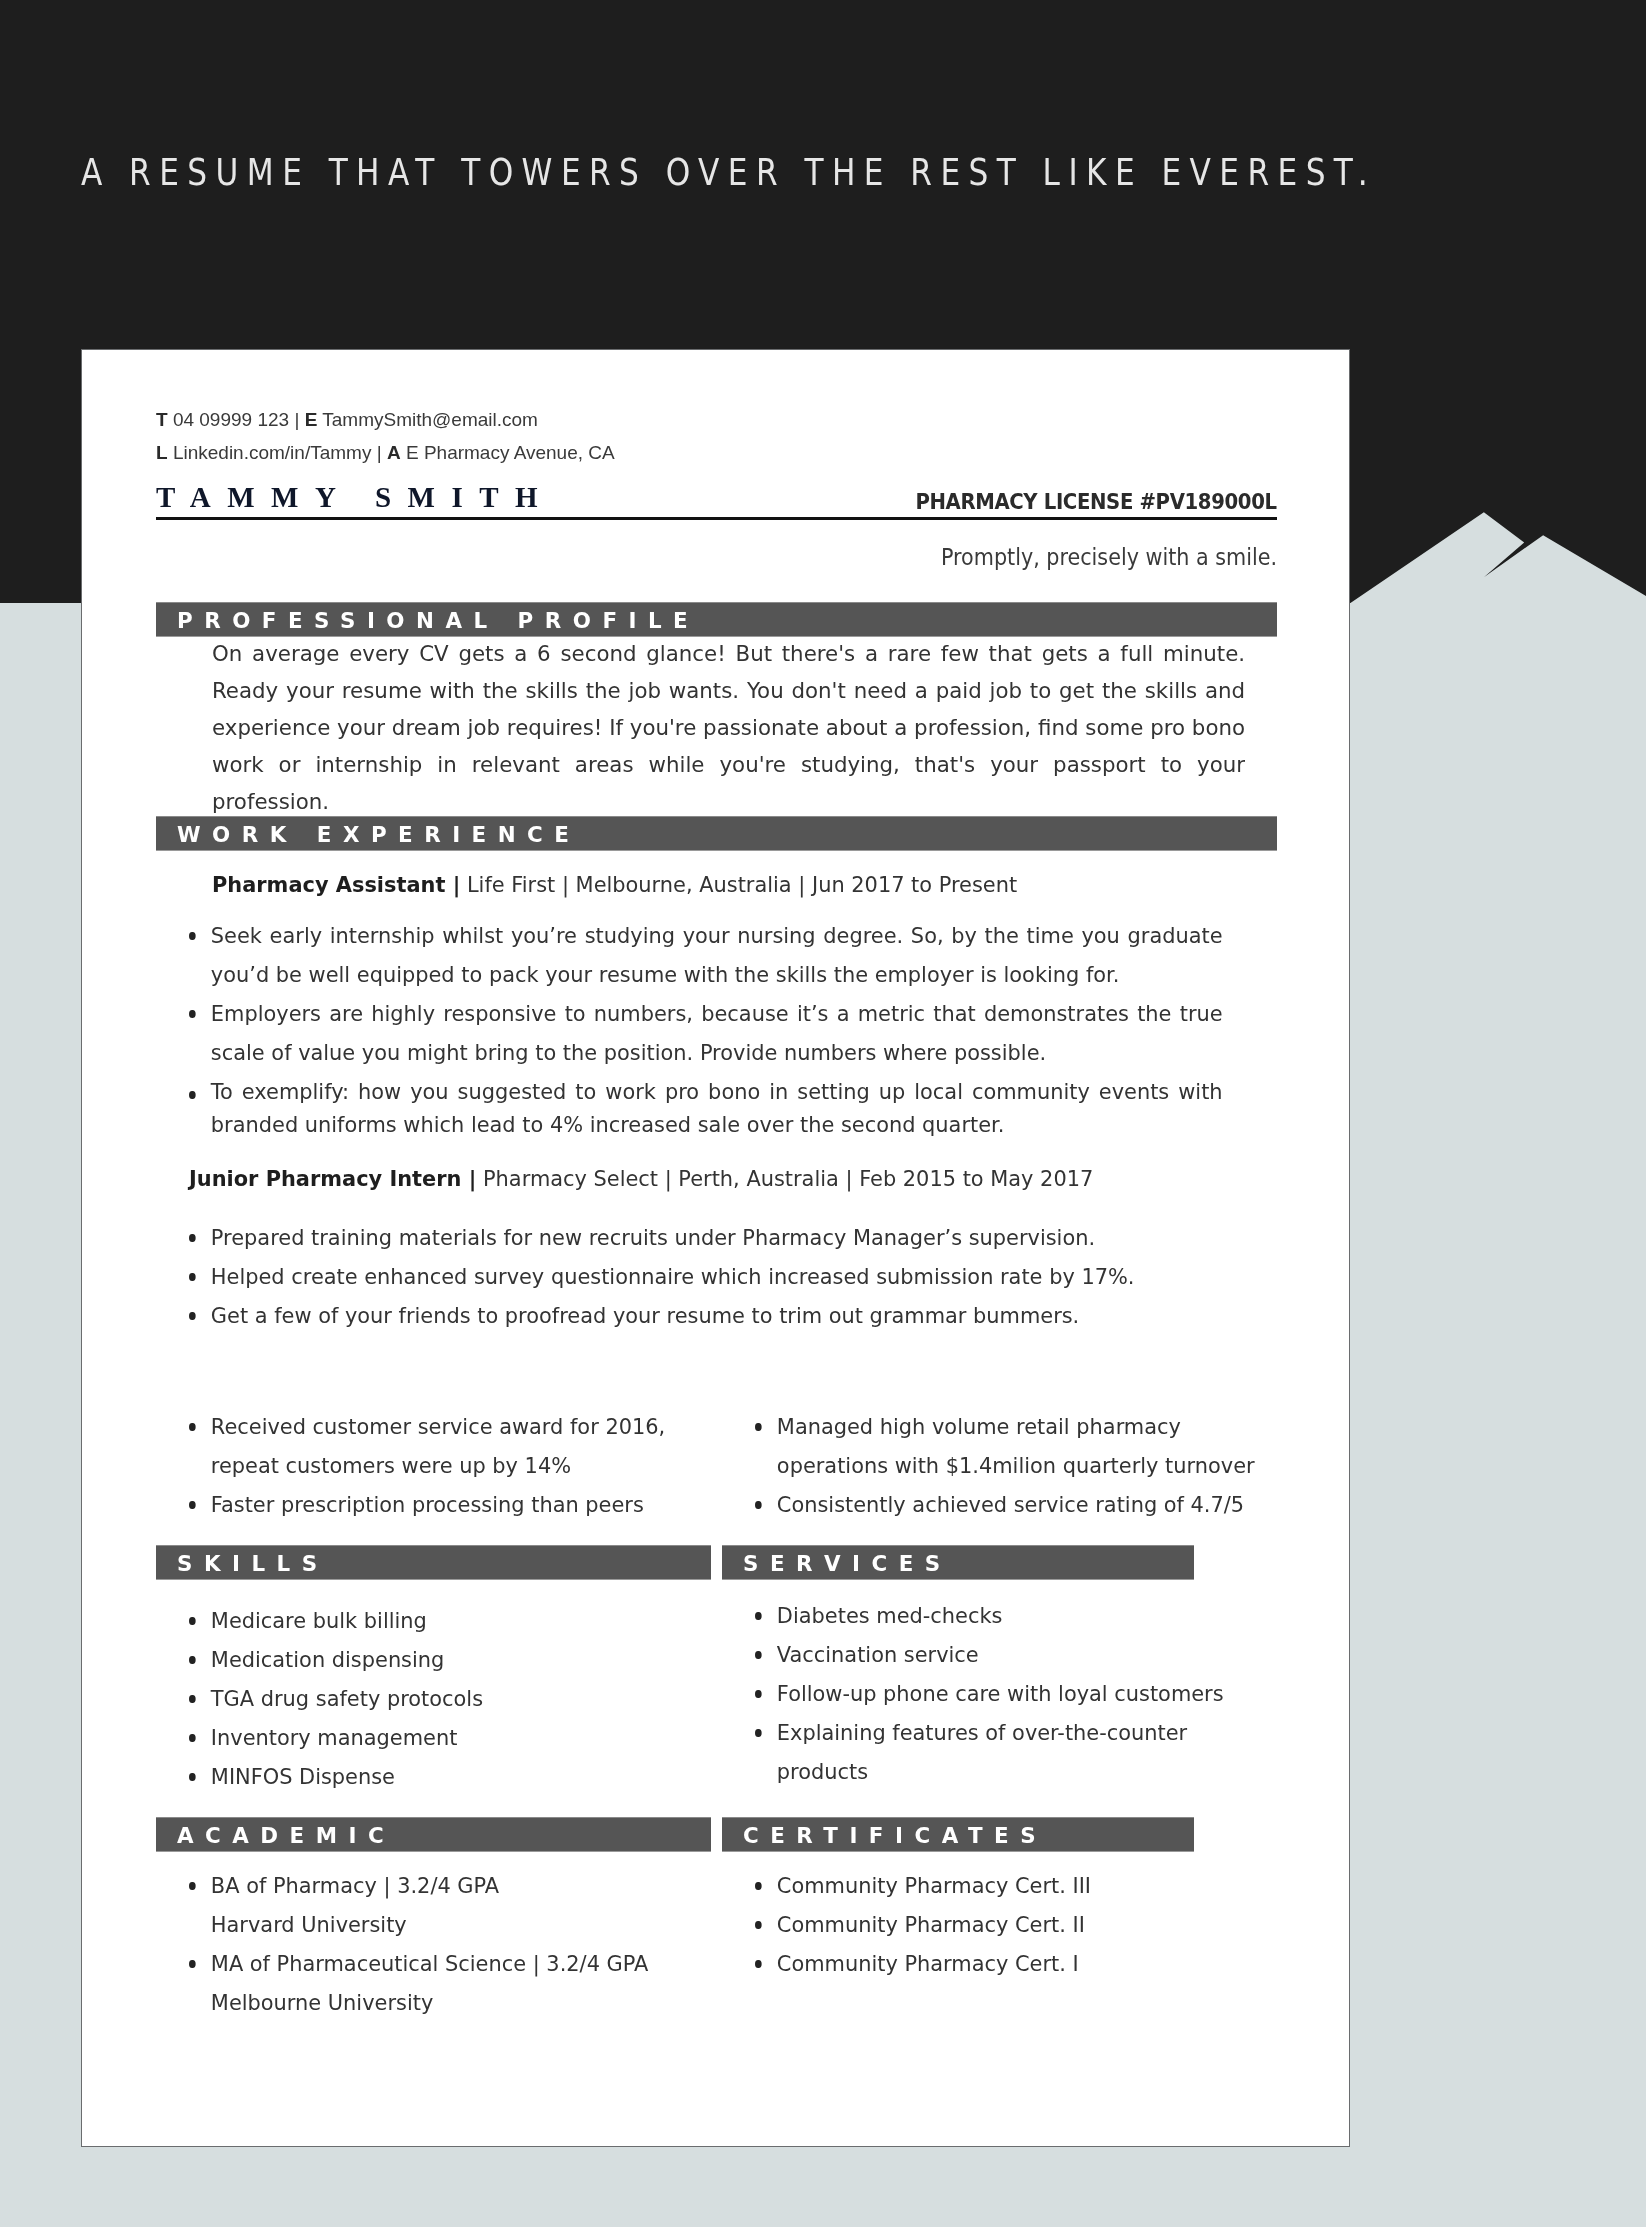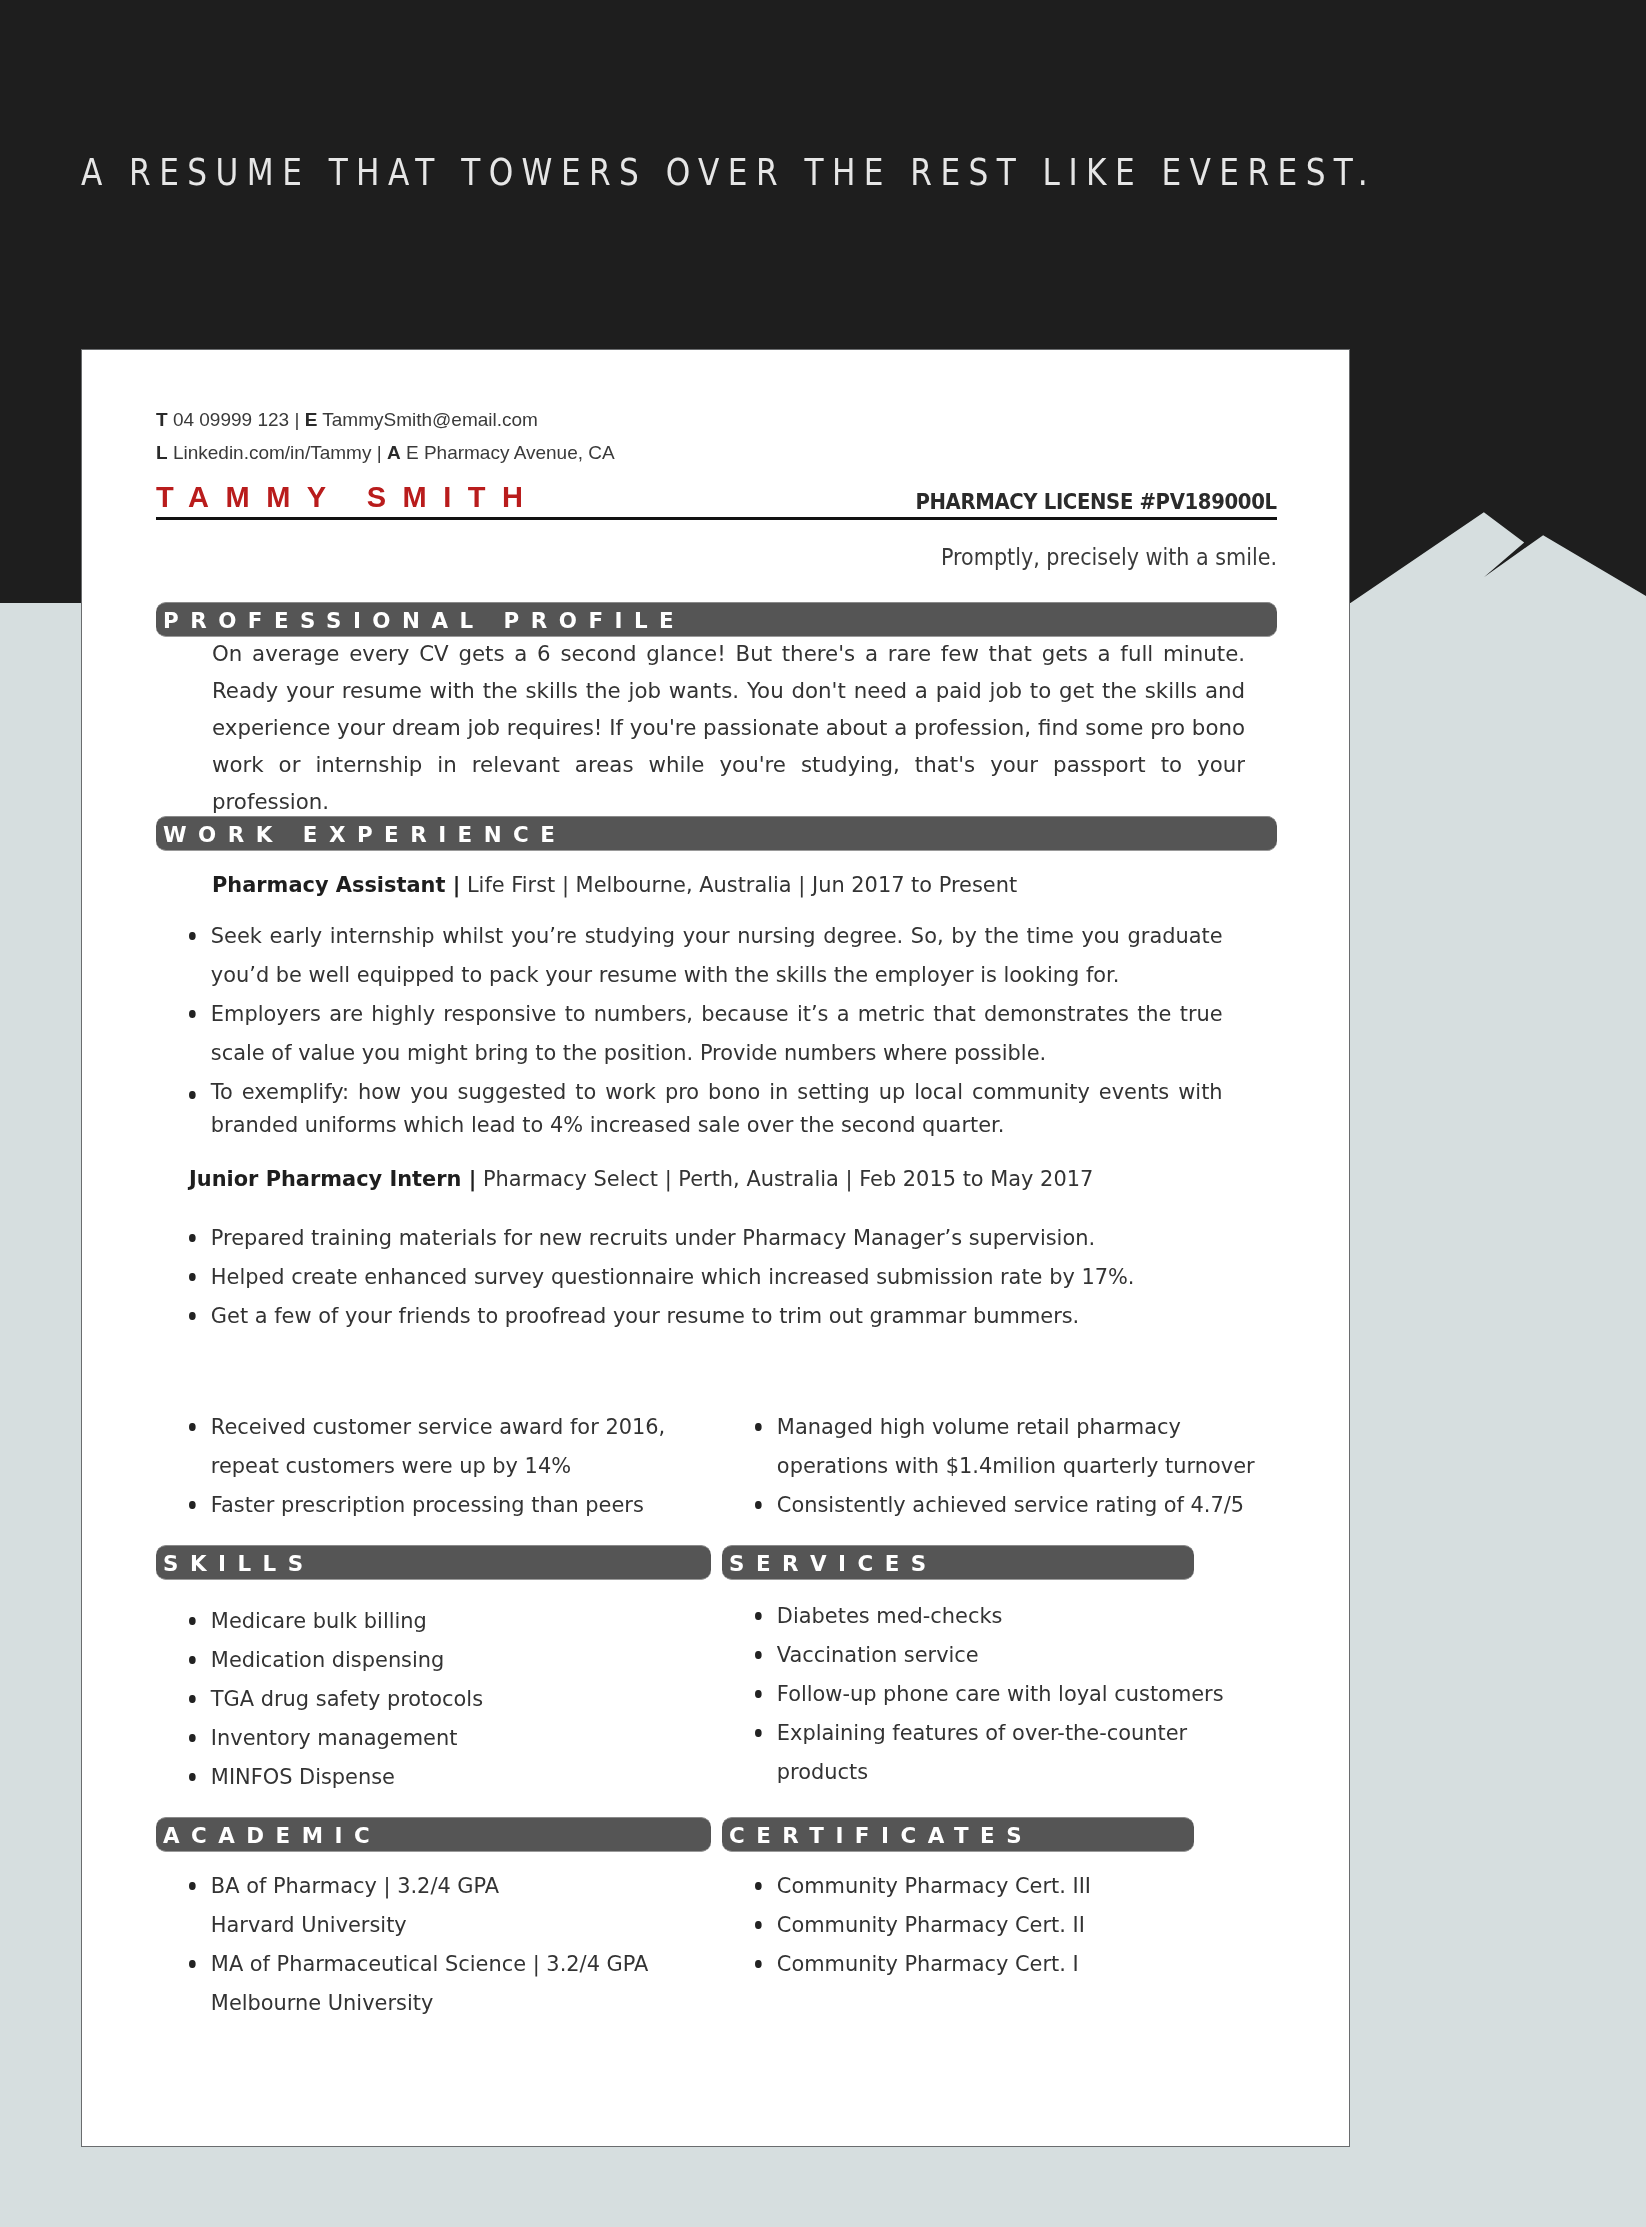--- a/index.html
+++ b/index.html
@@ -31,37 +31,37 @@
   }
   .content { position: absolute; left: 74px; width: 1121px; }
   .contact { top: 40px; font-size: 19px; line-height: 33px; color: #3a3a3a; margin-top: 13px; }
   .contact b { font-weight: bold; color: #2a2a2a; }
   .name-row {
     top: 130px; height: 40px; border-bottom: 3.3px solid #111;
     display: flex; justify-content: space-between; align-items: flex-end;
     padding-bottom: 3.3px;
   }
   .name {
-    font-size: 29px; font-weight: bold; letter-spacing: 16.5px; color: #b91c1c;
-    font-family: Liberation Sans, sans-serif;
+    font-size: 29px; font-weight: bold; letter-spacing: 16.5px; color: #0f172a;
+    font-family: Liberation Serif, serif;
   }
   .license {
     font-size: 21.4px; font-weight: bold; color: #2b2b2b; letter-spacing: -0.4px;
     font-family: "DejaVu Sans", sans-serif; transform: scaleX(0.92); transform-origin: right center;
   }
   .tagline-sub {
     top: 194px; text-align: right; font-size: 23px; color: #3a3a3a;
     font-family: "DejaVu Sans", sans-serif; transform: scaleX(0.9); transform-origin: right center;
   }
   .bar {
     position: absolute; height: 35px; background: #555555;
     color: #ffffff; font-weight: bold; font-size: 21.4px; letter-spacing: 11.5px;
-    padding-left: 7px; line-height: 35px;
+    padding-left: 21px; line-height: 35px;
     font-family: "DejaVu Sans", sans-serif;
-    border-top: 0.8px solid #8a8a8a; border-bottom: 0.8px solid #9a9a9a; border-radius: 10px;
+    border-top: 0.8px solid #8a8a8a; border-bottom: 0.8px solid #9a9a9a;
   }
   .bar.full { left: 74px; width: 1121px; }
   .bar.left { left: 74px; width: 555px; }
   .bar.right { left: 640px; width: 472px; }
   .text {
     font-family: "DejaVu Sans", sans-serif;
     font-size: 22px; color: #333; line-height: 37px;
   }
   .para {
     position: absolute; left: 130px; width: 1065px; text-align: justify;

